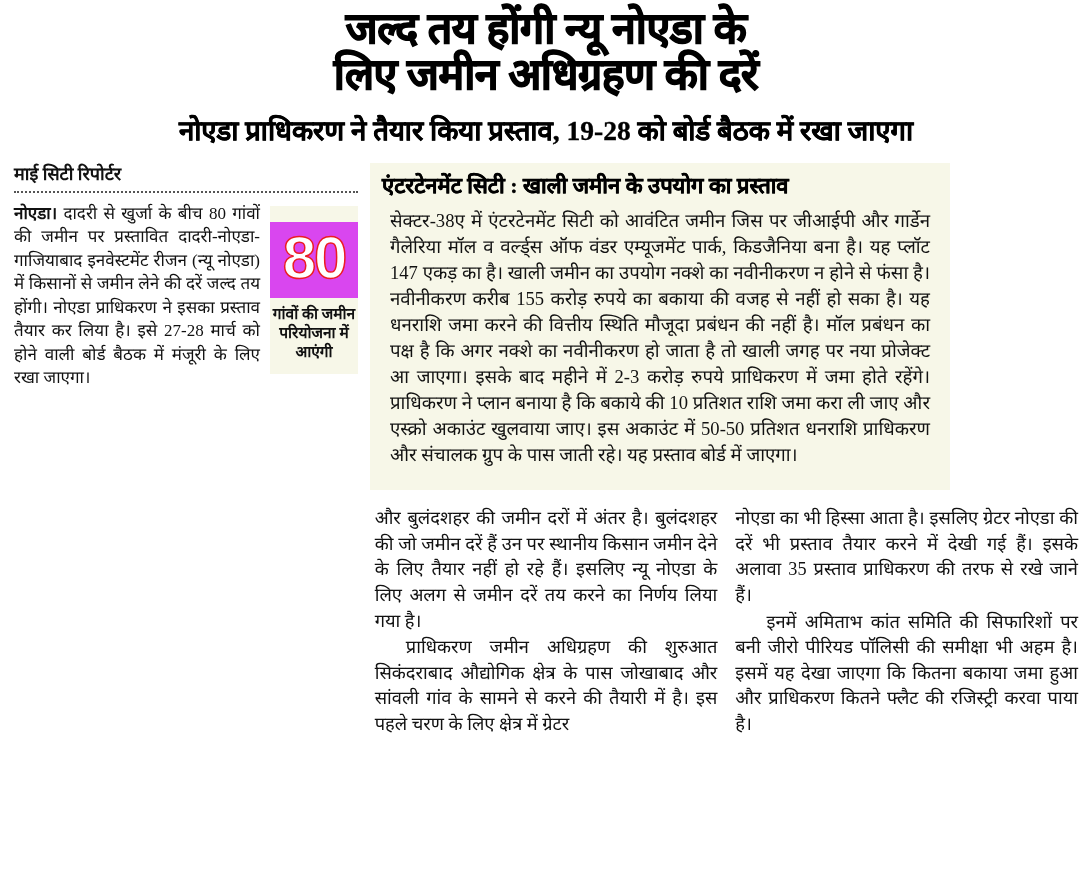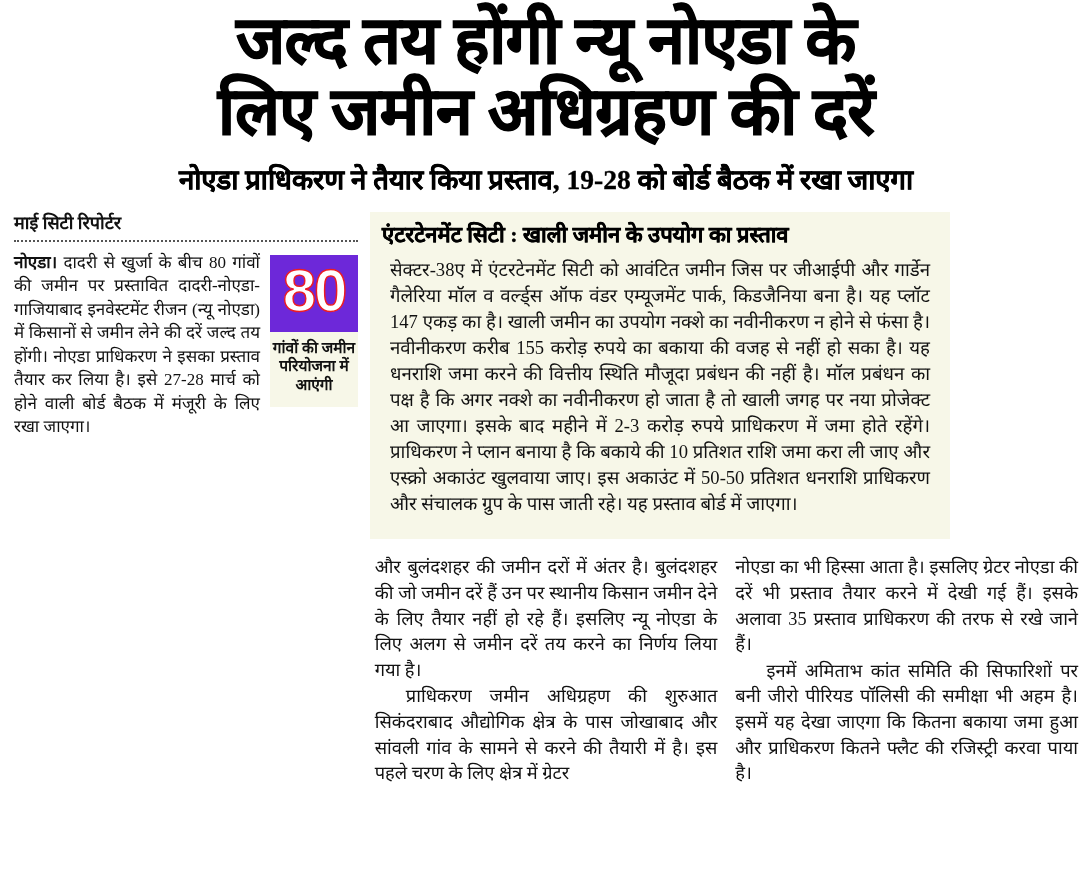--- a/index.html
+++ b/index.html
@@ -16,21 +16,21 @@
     position: relative;
   }
 
   
   .masthead {
     padding: 6px 14px 0 14px;
   }
   .headline {
     font-family: "Liberation Serif", "DejaVu Serif", serif;
     font-weight: 700;
-    font-size: 66px;
+    font-size: 43px;
     line-height: 1.07;
     letter-spacing: -0.5px;
     text-align: center;
     color: #000000;
     margin: 0;
     padding: 0 6px;
     -webkit-text-stroke: 1.1px #000;
   }
   .headline .hl-line {
     display: block;
@@ -97,28 +97,29 @@
   
   .callout {
     float: right;
     width: 88px;
     margin: 4px 0 4px 10px;
     background: #f7f7e8;
     text-align: center;
     shape-outside: margin-box;
   }
   .callout-num {
-    background: #6d28d9;
+    background: #d946ef;
     color: #ffffff;
     font-family: "Liberation Sans", "DejaVu Sans", sans-serif;
     font-weight: 700;
     font-size: 60px;
     line-height: 1.08;
     letter-spacing: -2px;
     padding: 4px 0 8px 0;
+    margin-top: 16px;
     -webkit-text-stroke: 1.5px #ec1c24;
   }
   .callout-cap {
     font-family: "Liberation Serif", "DejaVu Serif", serif;
     font-weight: 700;
     font-size: 15.5px;
     line-height: 1.22;
     color: #111;
     padding: 7px 2px 12px 2px;
   }

